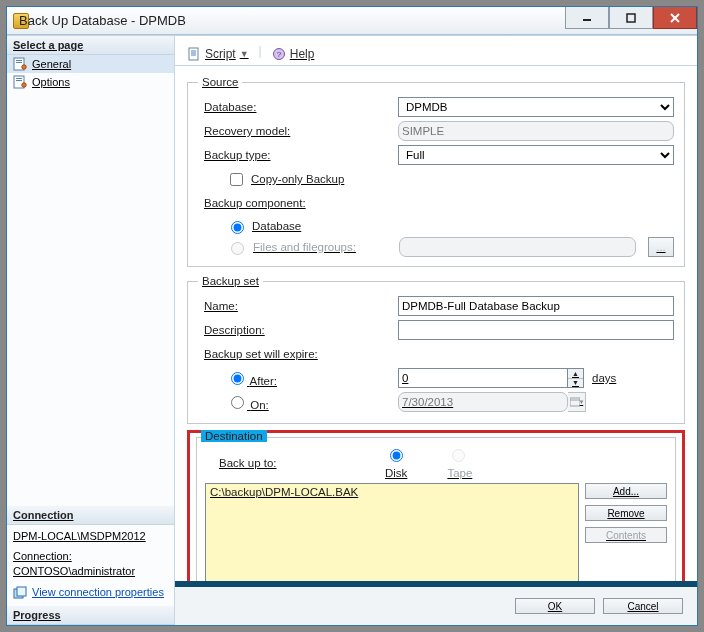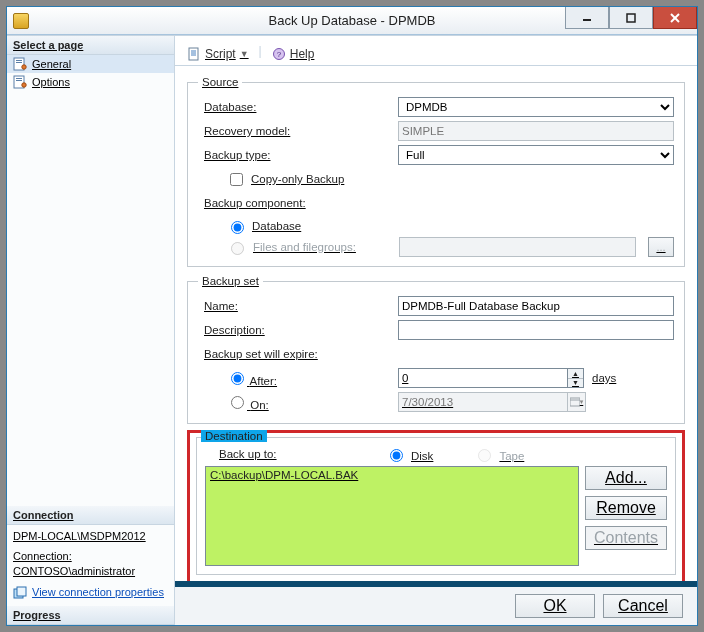--- a/index.html
+++ b/index.html
@@ -1,20 +1,20 @@
 <!DOCTYPE html>
 <html><head>
 <meta charset="utf-8">
 <style>
   * { box-sizing: border-box; font-family: "Segoe UI", Tahoma, sans-serif; }
   body { margin: 0; background: #888; display: flex; align-items: center; justify-content: center; height: 632px; width: 704px; }
   .window { width: 692px; height: 620px; background: #fff; border: 1px solid #2a7ab0; display: flex; flex-direction: column; position: relative; }
   .titlebar { height: 28px; background: linear-gradient(#fff,#e9eef3); border-bottom: 1px solid #a7c4dd; display:flex; align-items:center; position:relative; }
   .title-icon { width:16px; height:16px; margin-left:6px; background: linear-gradient(#f7d463,#d8a424); border:1px solid #a07516; border-radius:2px; }
-  .title-text { position:absolute; left:0; right:0; text-align:center; font-size:13px; color:#222; pointer-events:none; }
+  .title-text { position:absolute; left:12px; right:0; font-size:13px; color:#222; pointer-events:none; }
   .win-controls { position:absolute; right:0; top:0; display:flex; height:22px; }
   .win-btn { width:44px; height:22px; border:1px solid #8a9aa8; border-top:none; display:flex; align-items:center; justify-content:center; font-size:11px; background:#e9eef3; }
   .win-btn.close { background:#c94f3f; color:#fff; border-color:#9a2e20; }
   .body { flex:1; display:flex; border-top:1px solid #c7d5e1; min-height:0;text-decoration:underline; }
   .leftcol { width:168px; border-right:1px solid #c7d5e1; background:#fafcfd; display:flex; flex-direction:column; font-size:11px; }
   .panel-head { background: linear-gradient(#f2f6fa,#dbe6f0); border-bottom:1px solid #c7d5e1; padding:3px 6px; font-weight:bold; color:#222; }
   .nav-item { display:flex; align-items:center; gap:5px; padding:2px 6px; }
   .nav-item.selected { background:#d9e7f5; }
   .nav-icon { width:14px; height:14px; }
   .nav-icon svg { width:14px; height:14px; display:block; }
@@ -28,44 +28,44 @@
   .tb-btn { display:flex; align-items:center; gap:4px; padding:2px 4px;margin-top:6px; }
   .tb-sep { font-size:9px; color:#666; }
   .content { flex:1; overflow:hidden; padding:10px 12px 0 12px; font-size:11.5px; color:#222; display:flex; flex-direction:column; position:relative; }
   fieldset { border:1px solid #c2c9cf; margin:0 0 8px 0; padding:6px 10px 8px 10px; }
   legend { padding:0 4px; font-size:11.5px; }
   .row { display:flex; align-items:center; min-height:22px; margin:2px 0; }
   .lbl { width:200px; padding-left:6px; }
   .lbl2 { width:200px; padding-left:28px; }
   .field { flex:1; }
   select, input[type=text] { width:100%; height:20px; font-size:11.5px; border:1px solid #7a8a97; padding:0 3px; background:#fff; }
-  select:disabled, input:disabled { background:#f1f3f5; color:#777; border-color:#b8c0c6; }
+  select:disabled, input:disabled { background:#f1f3f5; color:#777; border-color:#b8c0c6;border-radius:7px; }
   .chk { display:flex; gap:5px; padding-left:28px; }
   .radio-row { display:flex; align-items:center; gap:5px; padding-left:28px; min-height:20px; }
   .numbox { display:flex; }
   .numbox input { width:170px; }
   .spin { width:16px; height:20px; border:1px solid #7a8a97; border-left:none; display:flex; flex-direction:column; }
   .spin div { flex:1; display:flex; align-items:center; justify-content:center; font-size:7px; background:#eef2f5; }
   .spin div:first-child { border-bottom:1px solid #b8c0c6; }
   .days { margin-left:8px; }
   .datebox { display:flex; }
   .datebox input { width:170px; }
   .datebtn { width:18px; height:20px; border:1px solid #b8c0c6; border-left:none; background:#f1f3f5; display:flex; align-items:center; justify-content:center; }
   .redbox { border:3px solid #d0282a; padding:4px 6px 6px 6px; margin-top:-2px; }
   .dest-field { border:1px solid #c2c9cf; padding:6px 8px 8px 8px; margin:0; }
   .dest-title { position:relative; top:-14px; background:#0ea5e9; display:inline-block; padding:0 4px; margin-left:-4px; }
   .dest-body { margin-top:-10px; }
   .dest-radio-row { display:flex; align-items:center; gap:40px; padding-left:10px; margin-bottom:4px; }
-  .dest-radio { display:flex; align-items:flex-end; gap:5px; }
+  .dest-radio { display:flex; align-items:flex-start; gap:5px;flex-direction:column; }
   .dest-radio.disabled { color:#9aa2a8; }
   .dest-radio.disabled input { opacity:0.5; }
   .dest-lower { display:flex; gap:6px; }
-  .dest-list { flex:1; height:100px; border:1px solid #7a8a97; background:#bef264; padding:2px 4px; font-size:11.5px; overflow:auto; }
+  .dest-list { flex:1; height:100px; border:1px solid #7a8a97; background:#fef9c3; padding:2px 4px; font-size:11.5px; overflow:auto; }
   .dest-btns { width:82px; display:flex; flex-direction:column; gap:6px; }
-  .btn { height:24px; border:1px solid #8f9aa2; background:linear-gradient(#f6f8fa,#e4e9ed); font-size:16px; cursor:pointer; }
+  .btn { height:16px; border:1px solid #8f9aa2; background:linear-gradient(#f6f8fa,#e4e9ed); font-size:10px; cursor:pointer; }
   .btn:disabled { color:#9aa2a8; background:#f1f3f5; cursor:default; }
   .footer { height:44px; border-top:6px solid #0c4a6e; background:#f1f4f7; display:flex; align-items:center; justify-content:flex-end; gap:8px; padding-right:14px; }
   .footer .btn { width:80px; }
   .dots-btn { width:26px; height:20px; border:1px solid #8f9aa2; background:linear-gradient(#f6f8fa,#e4e9ed); font-size:11px; margin-left:6px; }
   .filegrp-row { display:flex; align-items:center; padding-left:28px; gap:6px; color:#9aa2a8; min-height:22px; }
   .filegrp-input { flex:1; }
   .small-icon svg { width:14px; height:14px; display:block; }
 </style>
 </head>
 <body>

